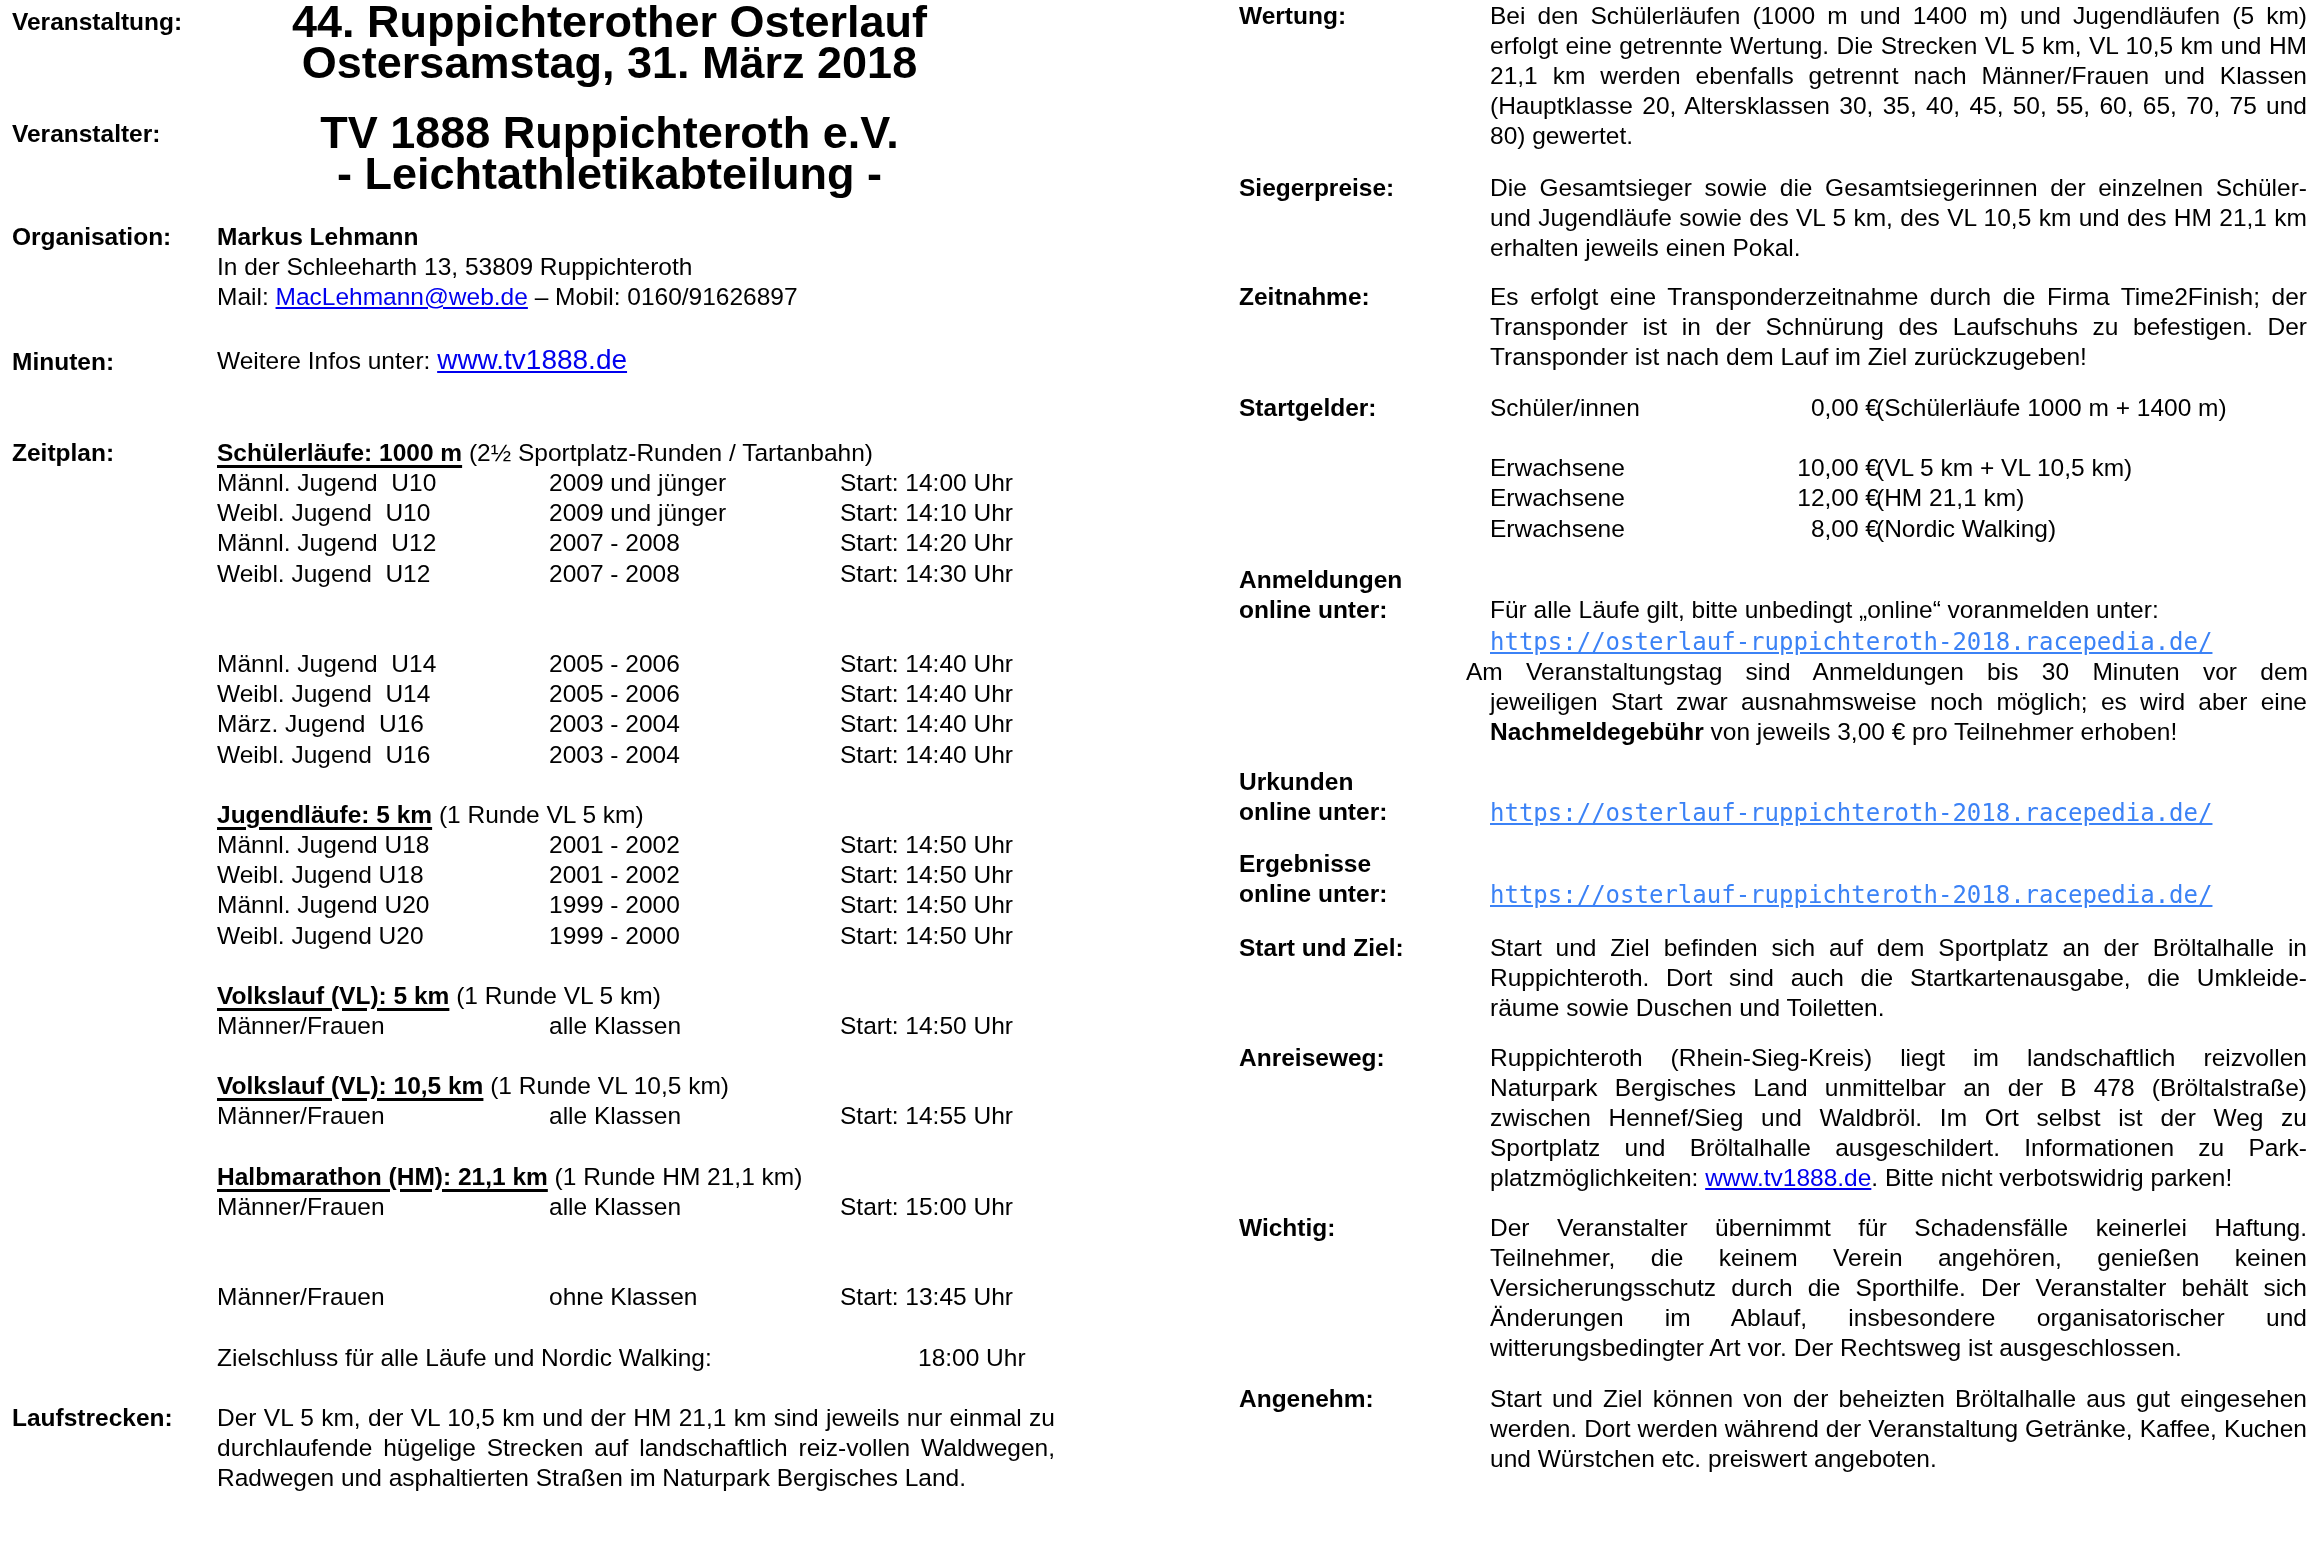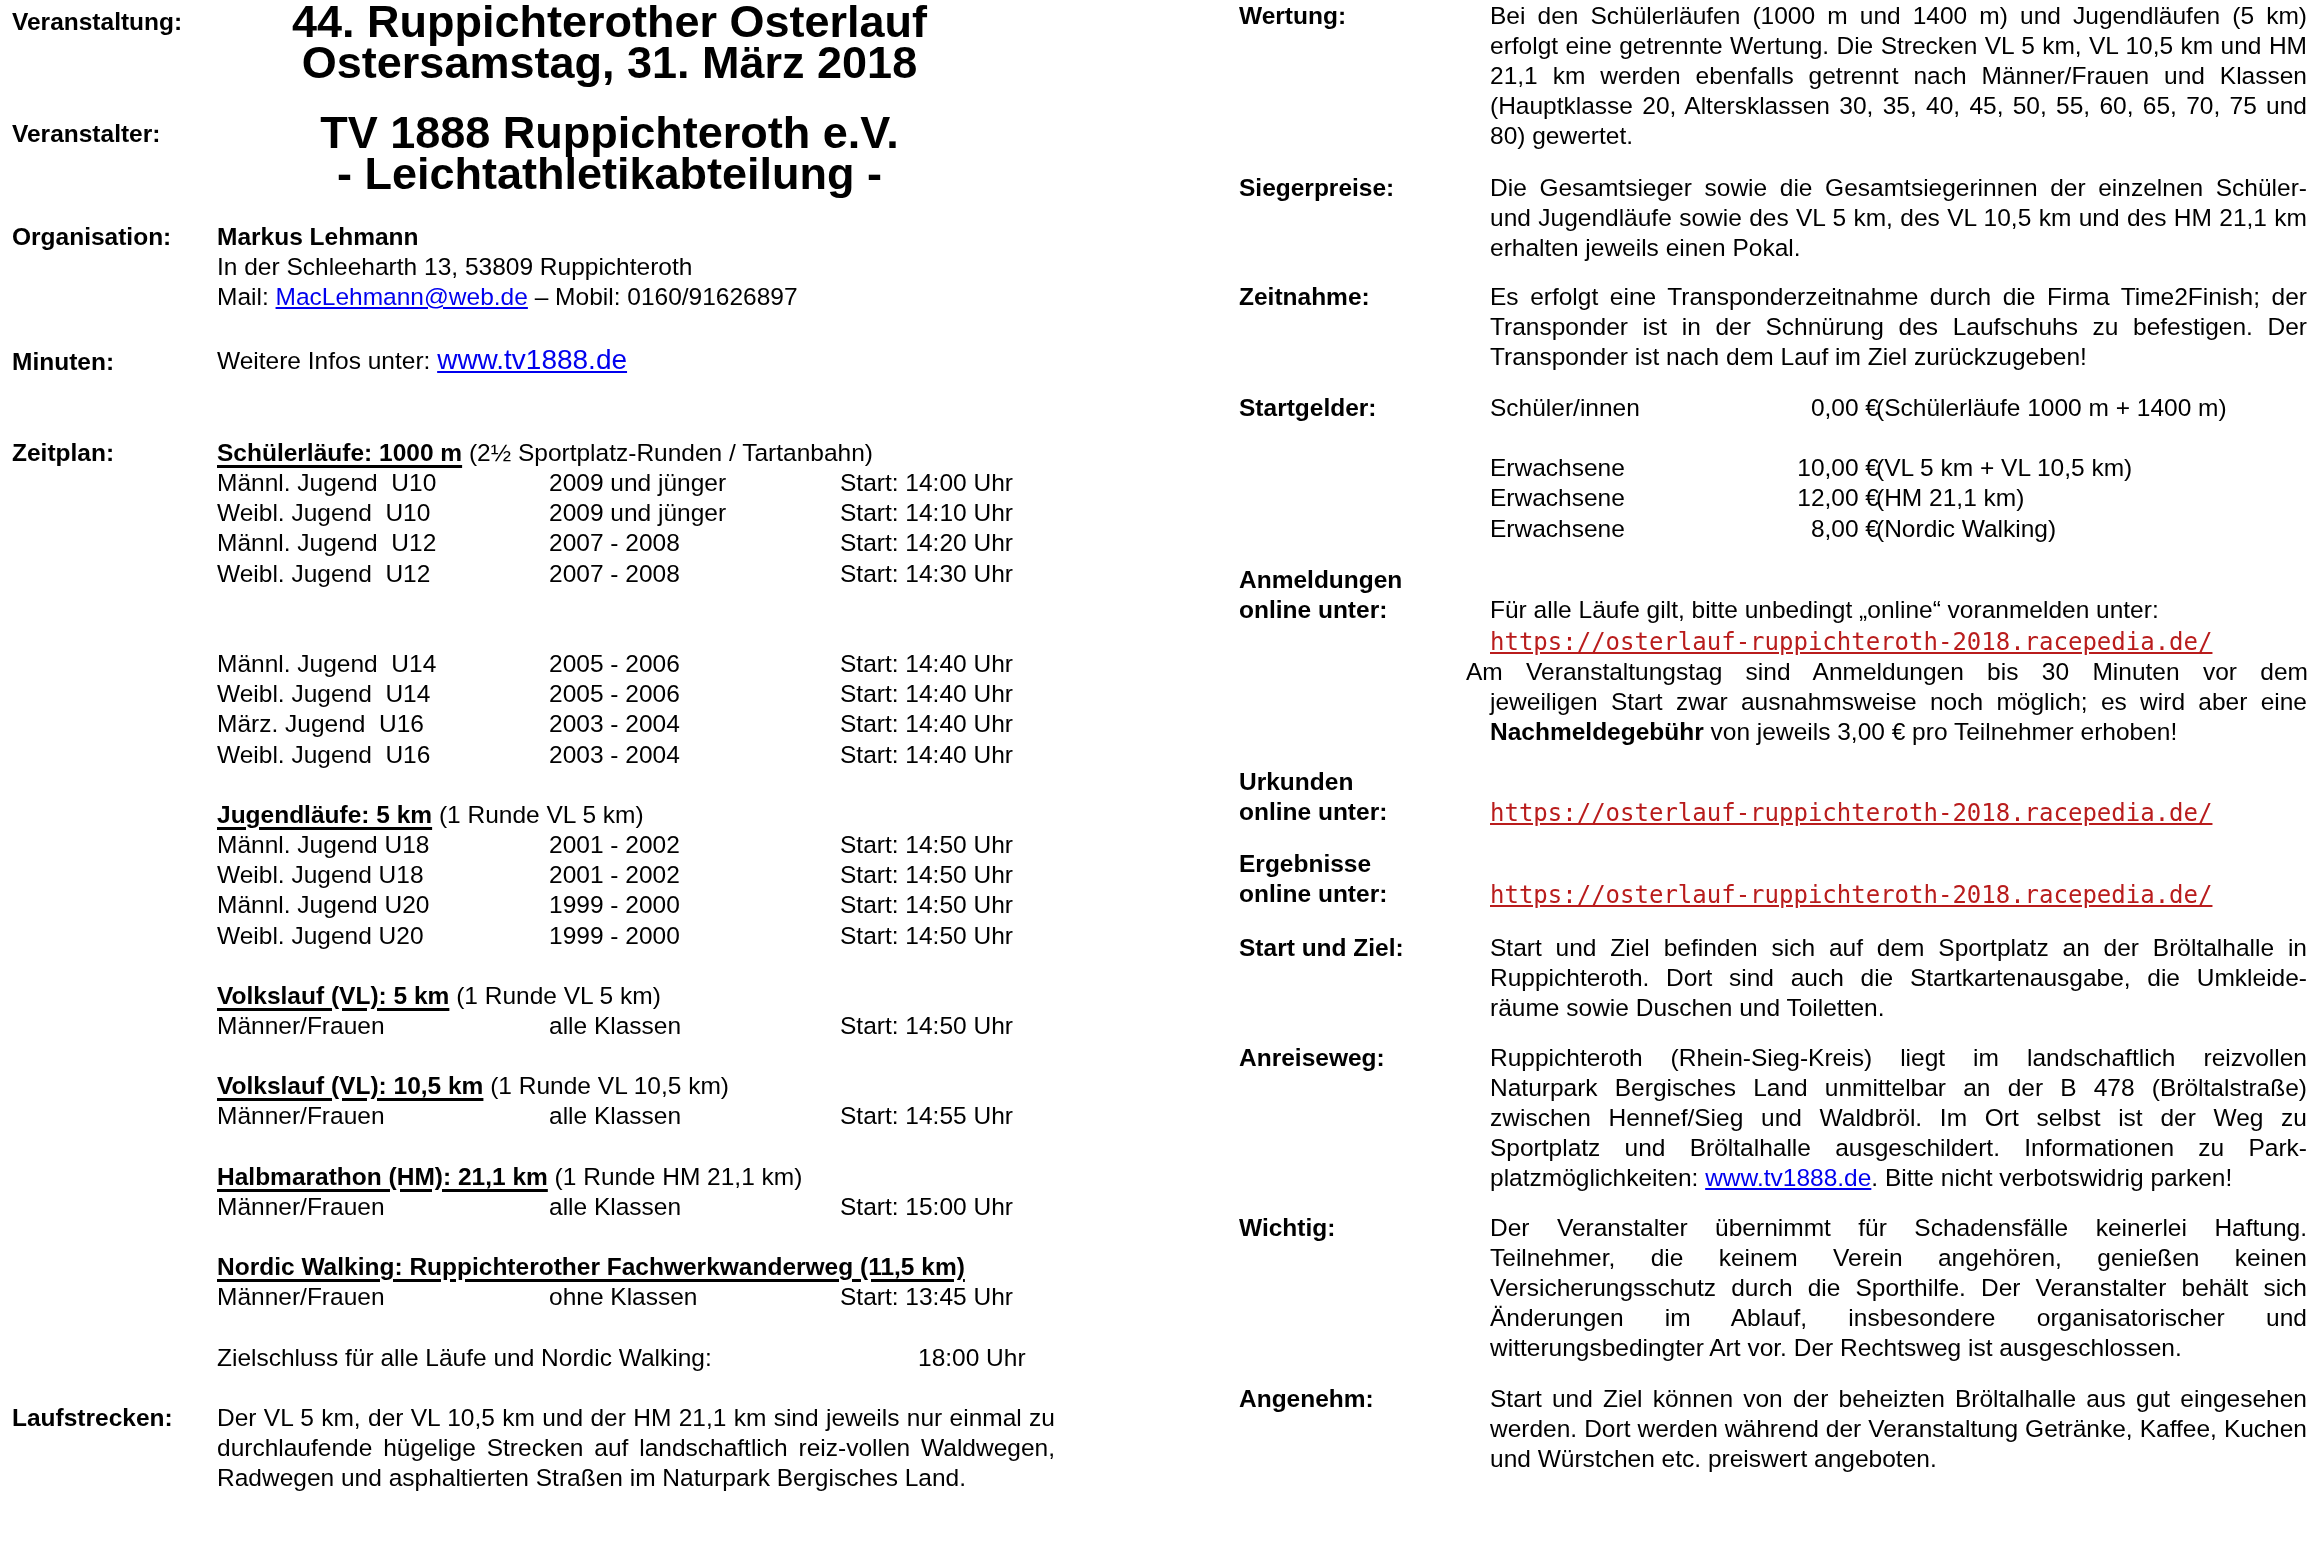--- a/index.html
+++ b/index.html
@@ -4,21 +4,21 @@
 <style>
   html, body { margin: 0; padding: 0; background: #ffffff; }
   body {
     width: 2319px; height: 1567px; position: relative; overflow: hidden;
     font-family: "Liberation Sans", sans-serif; color: #000; font-size: 24.5px; line-height: 30px;
   }
   .abs { position: absolute; }
   .lbl { font-weight: bold; }
   .title { font-weight: bold; font-size: 45px; line-height: 41px; text-align: center; width: 701px; }
   a.link { color: #0000ee; text-decoration: underline; }
-  .mono-link { font-family: "DejaVu Sans Mono", monospace; font-size: 24px; color: #b91c1c; text-decoration: underline; }
+  .mono-link { font-family: "DejaVu Sans Mono", monospace; font-size: 24px; color: #3b82f6; text-decoration: underline; }
   .sched-row { position: absolute; left: 0; height: 30px; white-space: nowrap; }
   .sched-row span { position: absolute; top: 0; }
   .c1 { left: 0; } .c2 { left: 332px; } .c3 { left: 623px; }
   .sec-head { position: absolute; left: 0; white-space: nowrap; }
   .sec-head .u { font-weight: bold; text-decoration: underline; text-decoration-thickness: 2.8px; text-underline-offset: 3.5px; }
   .para { text-align: justify; }
   .fee-row { position: absolute; left: 0; height: 30px; white-space: nowrap; }
   .fee-row span { position: absolute; top: 0; }
   .f1 { left: 0; } .f2 { left: 210px; width: 179px; text-align: right; } .f3 { left: 386px; }
 </style>
@@ -122,21 +122,20 @@
       <span class="c1" style="white-space: pre;">Männer/Frauen</span>
       <span class="c2" style="white-space: pre;">alle Klassen</span>
       <span class="c3" style="white-space: pre;">Start: 14:55 Uhr</span>
     </div>
     <div class="sec-head" style="top: 724px;"><span class="u">Halbmarathon (HM): 21,1 km</span><span> (1 Runde HM 21,1 km)</span></div>
     <div class="sched-row" style="top: 754px; width: 842px;">
       <span class="c1" style="white-space: pre;">Männer/Frauen</span>
       <span class="c2" style="white-space: pre;">alle Klassen</span>
       <span class="c3" style="white-space: pre;">Start: 15:00 Uhr</span>
     </div>
-    <div class="sec-head" style="top: 814px;"><span class="u">Nordic Walking: Ruppichterother Fachwerkwanderweg (11,5 km)</span><span></span></div>
     <div class="sched-row" style="top: 844px; width: 842px;">
       <span class="c1" style="white-space: pre;">Männer/Frauen</span>
       <span class="c2" style="white-space: pre;">ohne Klassen</span>
       <span class="c3" style="white-space: pre;">Start: 13:45 Uhr</span>
     </div>
     <div class="sched-row" style="top: 905px; width: 842px;">
       <span class="c1">Zielschluss für alle Läufe und Nordic Walking:</span>
       <span style="left: 701px;">18:00 Uhr</span>
     </div>
   </div>

